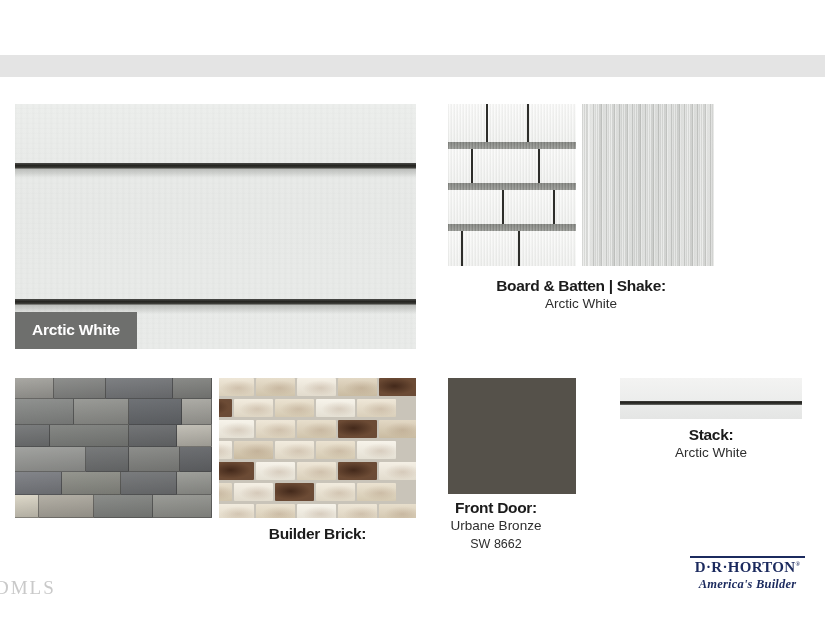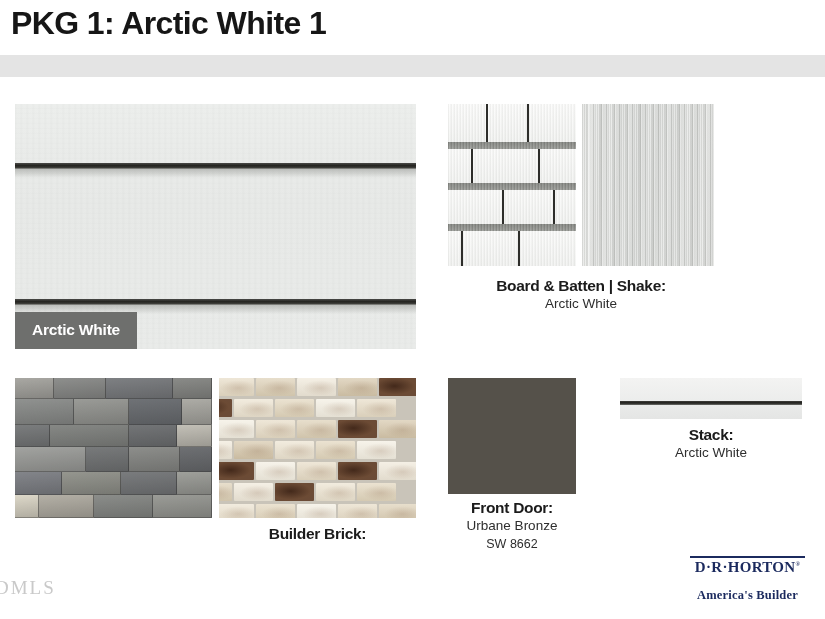--- a/index.html
+++ b/index.html
@@ -111,50 +111,49 @@
 
   
   .caption { position:absolute; text-align:center; color:#1b1b1b; }
   .caption .cap-title { font-size:15.5px; font-weight:bold; letter-spacing:-0.3px; line-height:1.25; }
   .caption .cap-sub   { font-size:13.5px; font-weight:normal; color:#2e2e2e; line-height:1.35; }
   .caption .cap-code  { font-size:12.5px; font-weight:normal; color:#2e2e2e; line-height:1.35; }
 
   #cap-shake { left:448px; top:276px; width:266px; }
   #cap-stone { left:15px;  top:524px; width:197px; }
   #cap-brick { left:219px; top:524px; width:197px; }
-  #cap-door  { left:448px; top:498px; width:128px; }
+  #cap-door  { left:432px; top:498px; width:128px; }
   #cap-trim  { left:620px; top:425px; width:182px; }
 
   
   .logo { position:absolute; left:690px; top:556px; width:115px; text-align:center; }
   .logo-rule { width:100%; height:1.5px; background:#1b2a5e; margin-bottom:1px; }
   .logo-name {
     font-size:15px; font-weight:bold; color:#1b2a5e;
     letter-spacing:0.3px; white-space:nowrap; position:relative;
     font-family:"Liberation Serif", serif;
   }
   .logo-tm { font-size:6px; vertical-align:super; }
   .logo-tag {
-    font-size:12.5px; font-weight:bold; color:#1b2a5e;
-    font-family:"Liberation Serif", serif; margin-top:12px; letter-spacing:0.2px;
+    font-size:12.5px; font-style:italic; font-weight:bold; color:#1b2a5e;
+    font-family:"Liberation Serif", serif; margin-top:1px; letter-spacing:0.2px;
   }
 
   
   .watermark {
     position:absolute; left:-5px; top:577px;
     font-size:19px; color:#c9c9c9; letter-spacing:2px;
     font-family:"Liberation Serif", serif;
   }
 </style>
 </head>
 <body>
 
 <div class="page">
 
-  <div class="title">PKG 1: Arctic White 1</div>
   <div class="header-band"></div>
 
   <div class="swatch" id="lap-swatch">
     <div class="lap-bg"></div>
     <div class="lap-line l1"></div>
     <div class="lap-line l2"></div>
     <div class="lap-tag">Arctic White</div>
   </div>
 
   <div class="swatch" id="shake-swatch">

